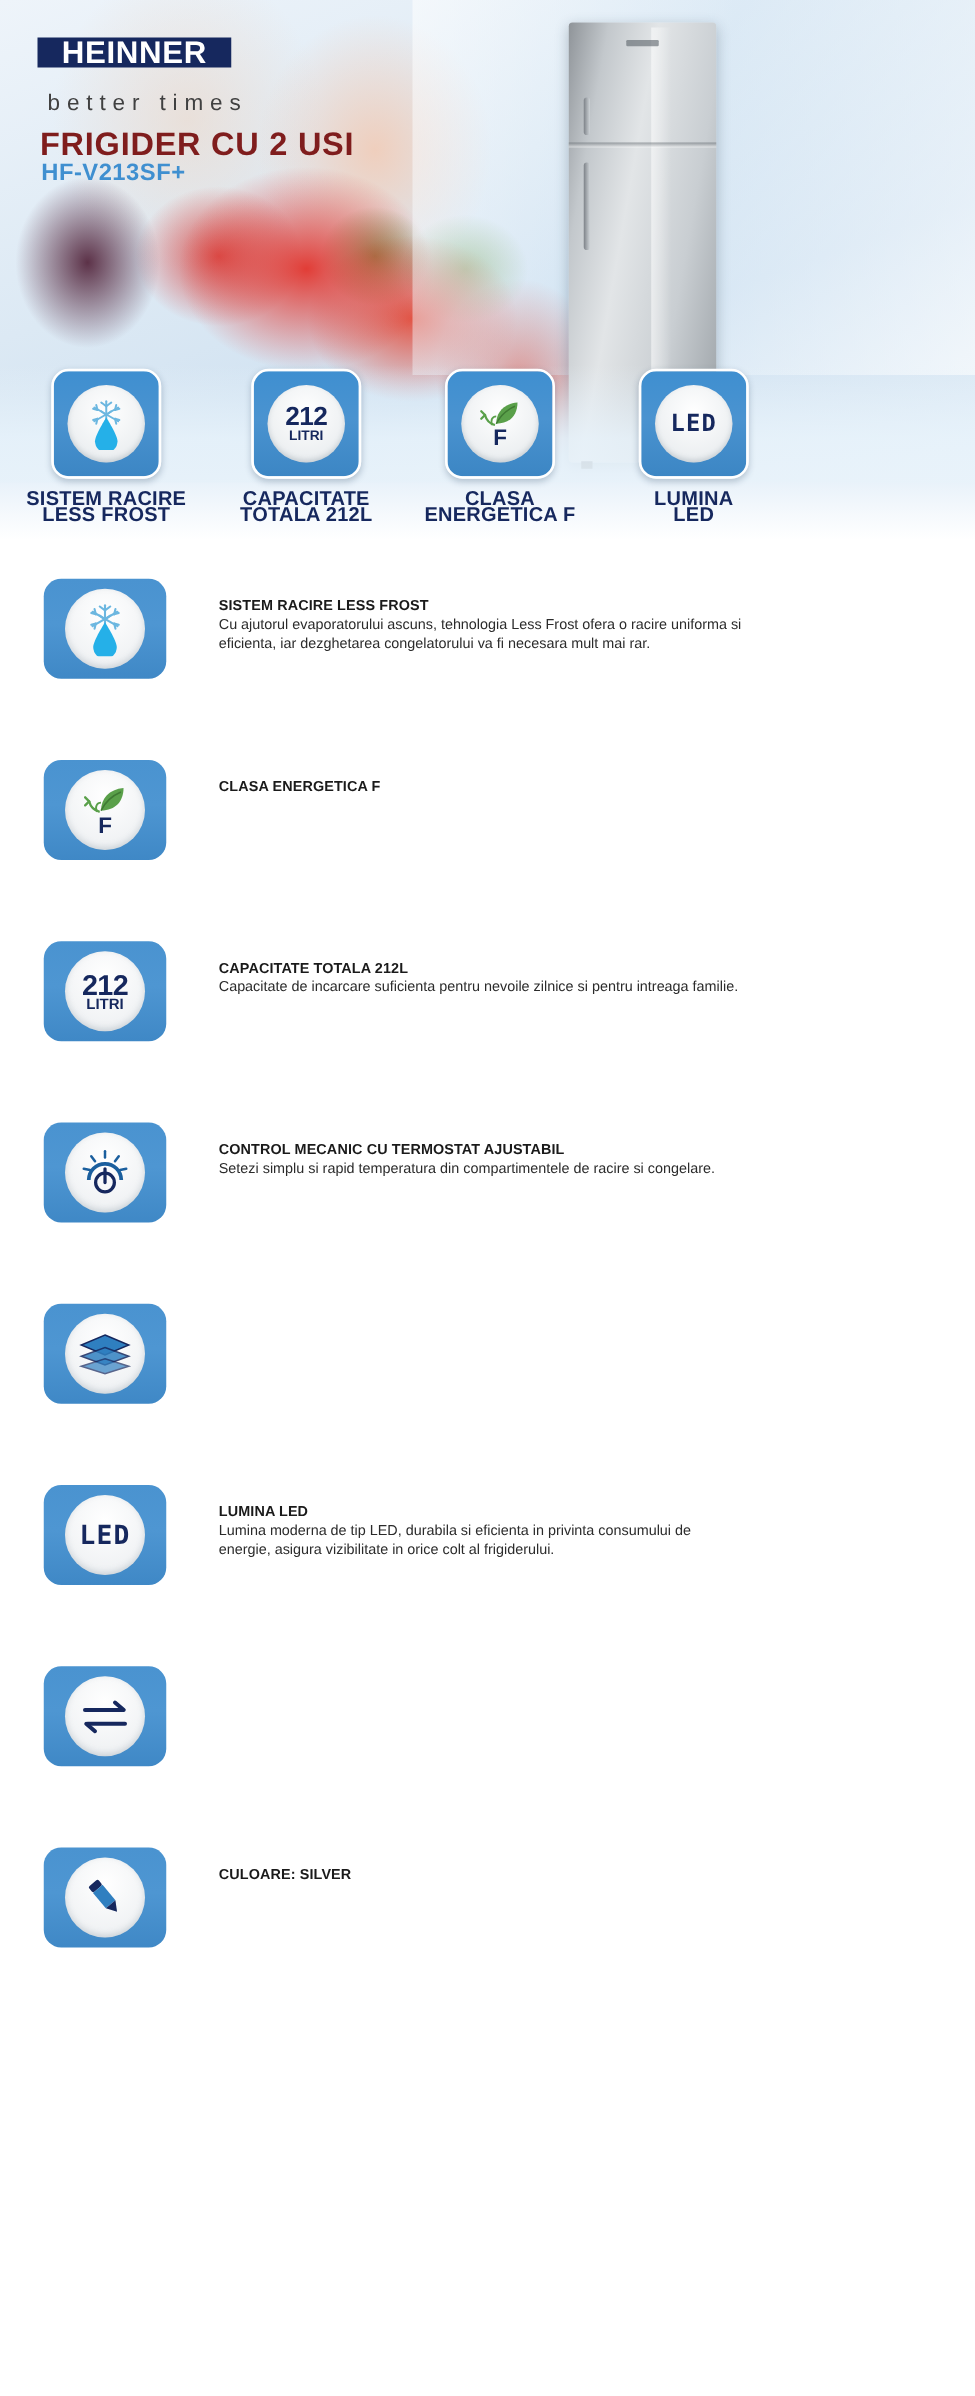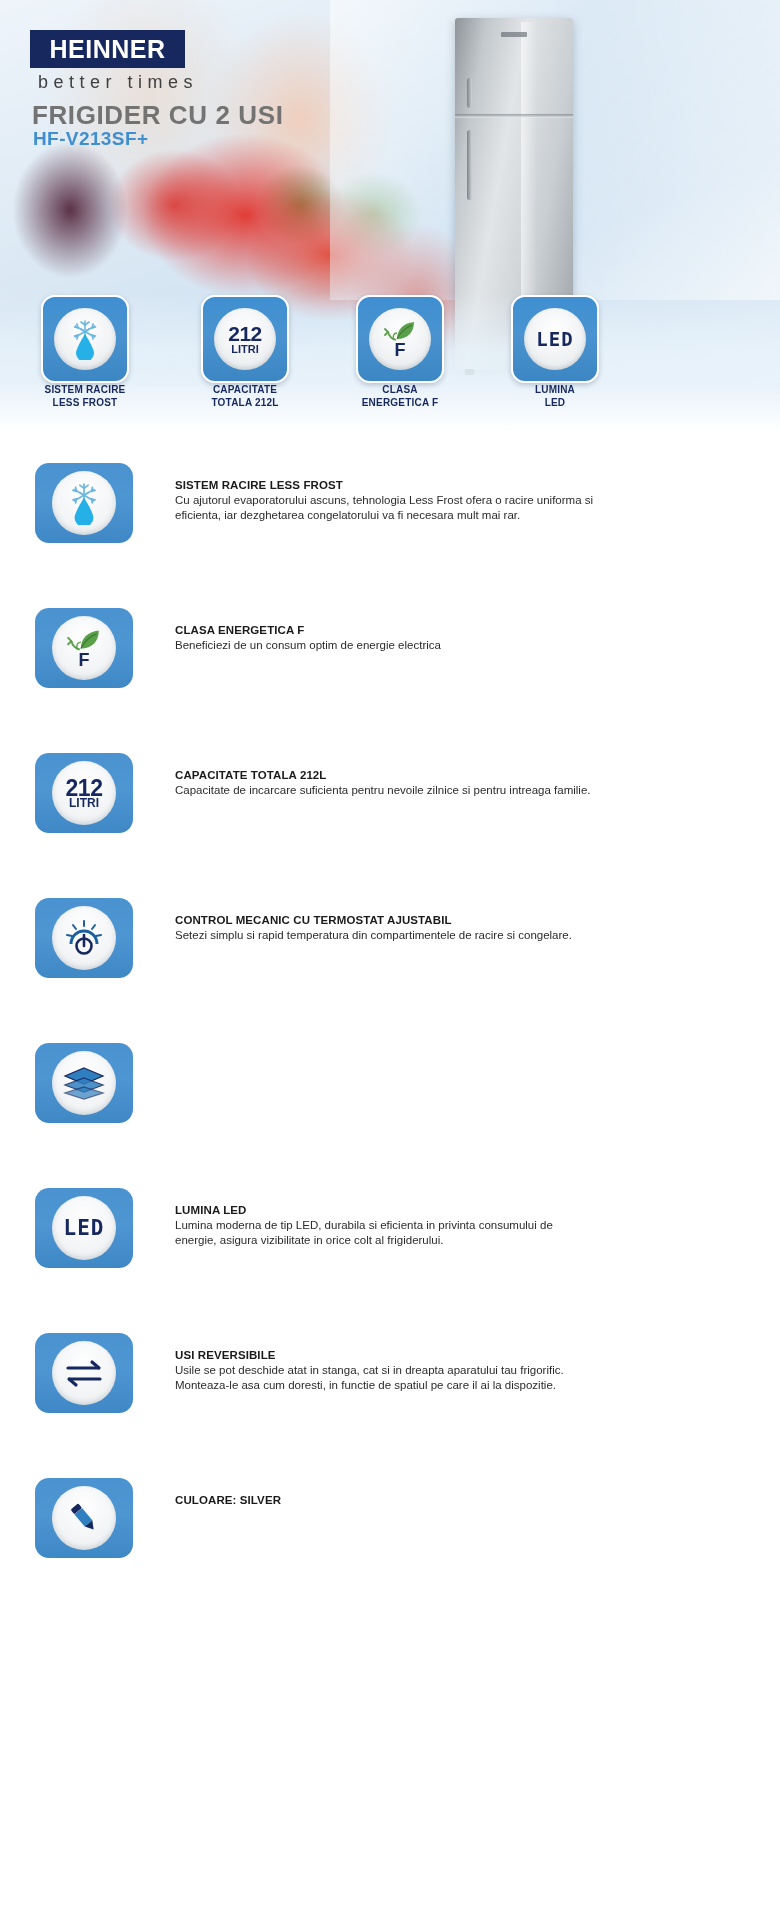--- a/index.html
+++ b/index.html
@@ -59,35 +59,35 @@
     background:linear-gradient(90deg,#7d8288,#cfd4d8); border-radius:3px; }
   .fridge-badge { position:absolute; left:46px; top:14px; width:26px; height:5px;
     background:rgba(90,98,105,.6); border-radius:1px; }
   .fridge-shine { position:absolute; left:66px; top:4px; width:16px; height:344px;
     background:linear-gradient(90deg, rgba(255,255,255,.55), rgba(255,255,255,0)); }
   .fridge-foot-l,.fridge-foot-r { position:absolute; bottom:-5px; width:9px; height:6px; background:#6f767c; }
   .fridge-foot-l { left:10px; } .fridge-foot-r { right:10px; }
 
   
   .logo-box {
-    position:absolute; left:30px; top:30px; width:155px; height:38px;
+    position:absolute; left:30px; top:30px; width:155px; height:24px;
     background:#16285e; display:flex; align-items:center; justify-content:center;
   }
   .logo-text {
     color:#ffffff; font-weight:bold; font-size:25px; letter-spacing:.5px;
     font-family:"Liberation Sans", sans-serif;
   }
   .logo-tagline {
     position:absolute; left:38px; top:72px;
     color:#404040; font-size:18px; letter-spacing:5.5px;
     font-family:Liberation Sans, sans-serif;
   }
   .hero-title {
     position:absolute; left:32px; top:100px;
-    color:#737373; font-size:26px; font-weight:bold; letter-spacing:.6px;
+    color:#7f1d1d; font-size:26px; font-weight:bold; letter-spacing:.6px;
     font-family:"Liberation Sans", sans-serif;
   }
   .hero-model {
     position:absolute; left:33px; top:128px;
     color:#3f8fd0; font-size:19px; font-weight:bold; letter-spacing:.4px;
     font-family:"Liberation Sans", sans-serif;
   }
 
   
   .badges { position:absolute; left:0; top:295px; width:780px; height:130px; }
@@ -99,21 +99,21 @@
     box-shadow:0 2px 5px rgba(30,60,90,.25);
     display:flex; align-items:center; justify-content:center;
   }
   .badge-circle {
     width:62px; height:62px; border-radius:50%;
     background:radial-gradient(circle at 50% 35%,#ffffff,#eceff1 70%,#dfe3e6);
     box-shadow:inset 0 -2px 4px rgba(120,135,150,.3);
     display:flex; align-items:center; justify-content:center; flex-direction:column;
   }
   .badge-caption {
-    color:#16285e; font-size:10px; font-weight:bold;
+    margin-top:10px; color:#16285e; font-size:16px; font-weight:bold;
     line-height:13px; letter-spacing:.2px;
   }
   .num-212 { color:#16285e; font-size:21px; font-weight:bold; line-height:20px; letter-spacing:-.5px; }
   .num-litri { color:#16285e; font-size:11px; font-weight:bold; line-height:11px; }
   .letter-f { color:#16285e; font-size:18px; font-weight:bold; line-height:16px; }
   .led-txt { color:#16285e; font-size:19px; font-weight:bold; letter-spacing:1px;
              font-family:"DejaVu Sans Mono", monospace; }
 
   
   .features { position:absolute; left:0; top:455px; width:678px; }
@@ -298,21 +298,20 @@
             <path d="M5 12 L2 9" stroke="#5aa04a" stroke-width="1.8" stroke-linecap="round"></path>
             <path d="M5 12 L2 15" stroke="#5aa04a" stroke-width="1.8" stroke-linecap="round"></path>
             <path d="M11 20 C9 16 11 13 14 13" stroke="#5aa04a" stroke-width="1.4" fill="none"></path>
           </svg>
         </span>
         <span class="letter-f">F</span>
       </div>
     </div>
     <div class="feature-text">
       <div class="feature-title">CLASA ENERGETICA F</div>
-      <div class="feature-desc">Beneficiezi de un consum optim de energie electrica</div>
     </div>
   </div>
 
   <div class="feature-row">
     <div class="feature-tile">
       <div class="feature-circle">
         <span class="num-212" style="font-size:23px;">212</span>
         <span class="num-litri" style="font-size:12px;">LITRI</span>
       </div>
     </div>
@@ -383,24 +382,20 @@
             <g stroke="#16285e" stroke-width="3.2" fill="none" stroke-linecap="round" stroke-linejoin="round">
               <path d="M5 10 H35"></path>
               <path d="M29 4 L36 10"></path>
               <path d="M37 21 H7"></path>
               <path d="M13 27 L6 21"></path>
             </g>
           </svg>
         </span>
       </div>
     </div>
-    <div class="feature-text">
-      <div class="feature-title">USI REVERSIBILE</div>
-      <div class="feature-desc">Usile se pot deschide atat in stanga, cat si in dreapta aparatului tau frigorific. Monteaza-le asa cum doresti, in functie de spatiul pe care il ai la dispozitie.</div>
-    </div>
   </div>
 
   <div class="feature-row">
     <div class="feature-tile">
       <div class="feature-circle">
         <span>
           <svg width="38" height="38" viewBox="0 0 38 38">
             <g transform="rotate(-40 19 19)">
               <rect x="14" y="4" width="10" height="6" rx="1.5" fill="#16285e"></rect>
               <rect x="14" y="10" width="10" height="16" fill="#2f7fc0"></rect>

